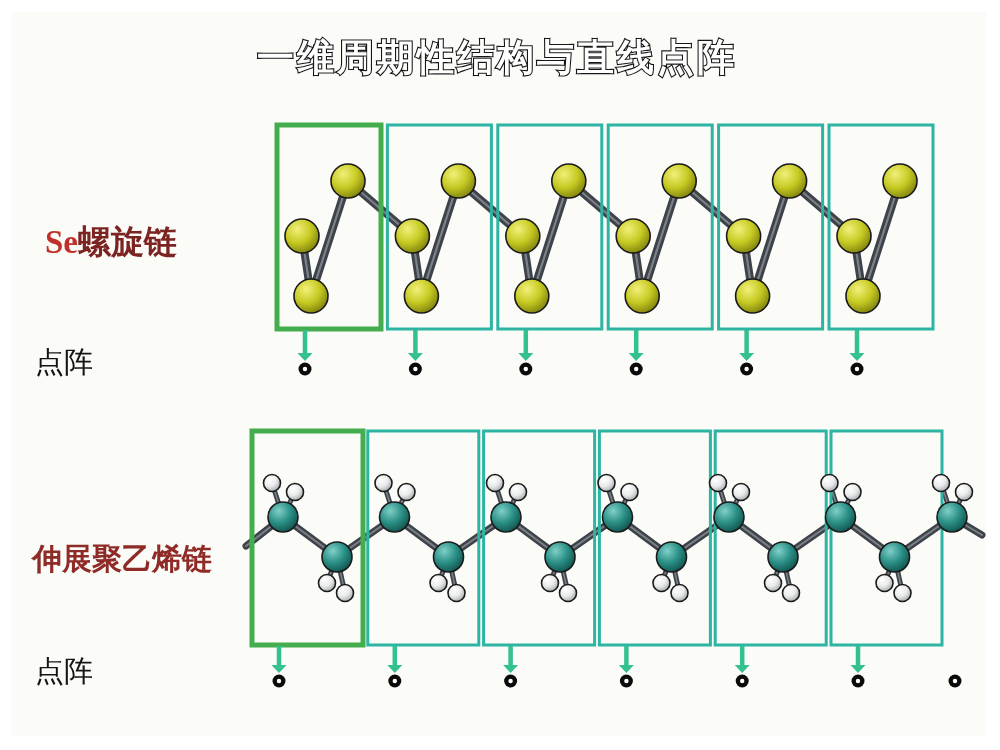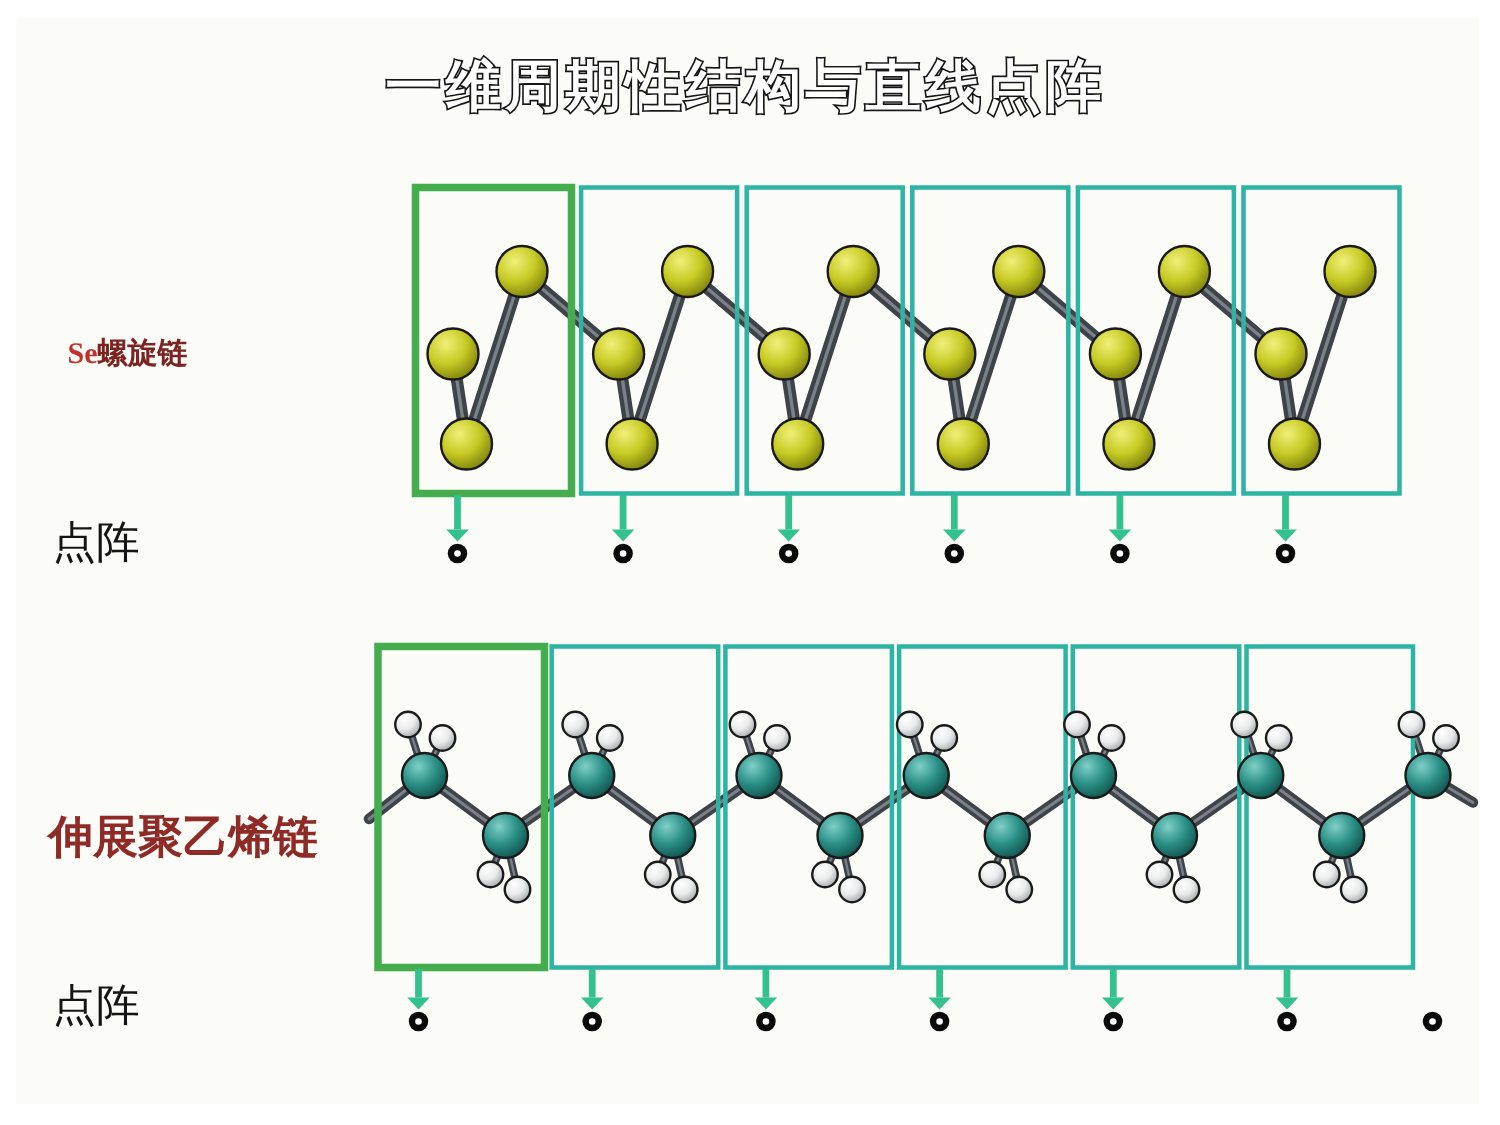--- a/index.html
+++ b/index.html
@@ -1,21 +1,21 @@
 <!DOCTYPE html>
 <html><head>
 <meta charset="utf-8">
 <style>
   html,body{margin:0;padding:0;background:#555;}
   .slide{position:relative;width:1000px;height:750px;background:#ffffff;overflow:hidden;
          font-family:"Liberation Serif",serif;}
   .canvas{position:absolute;left:11px;top:12px;width:975px;height:724px;background:#fbfbf8;}
   svg.fig{position:absolute;left:0;top:0;}
   .lbl{position:absolute;line-height:1;white-space:nowrap;}
-  .se-lbl{left:45px;top:226px;font-size:20px;font-weight:700;}
+  .se-lbl{left:45px;top:226px;font-size:33px;font-weight:700;}
   .se-lbl .pfx{color:#c1302a;}
   .se-lbl .sfx{color:#7c2422;}
   .lat1{left:35px;top:348px;font-size:29px;color:#141414;}
   .pe-lbl{left:32px;top:544px;font-size:30px;font-weight:700;color:#8e2b27;}
   .lat2{left:35px;top:657px;font-size:29px;color:#141414;}
 </style>
 </head>
 <body>
 
 <div class="slide">

